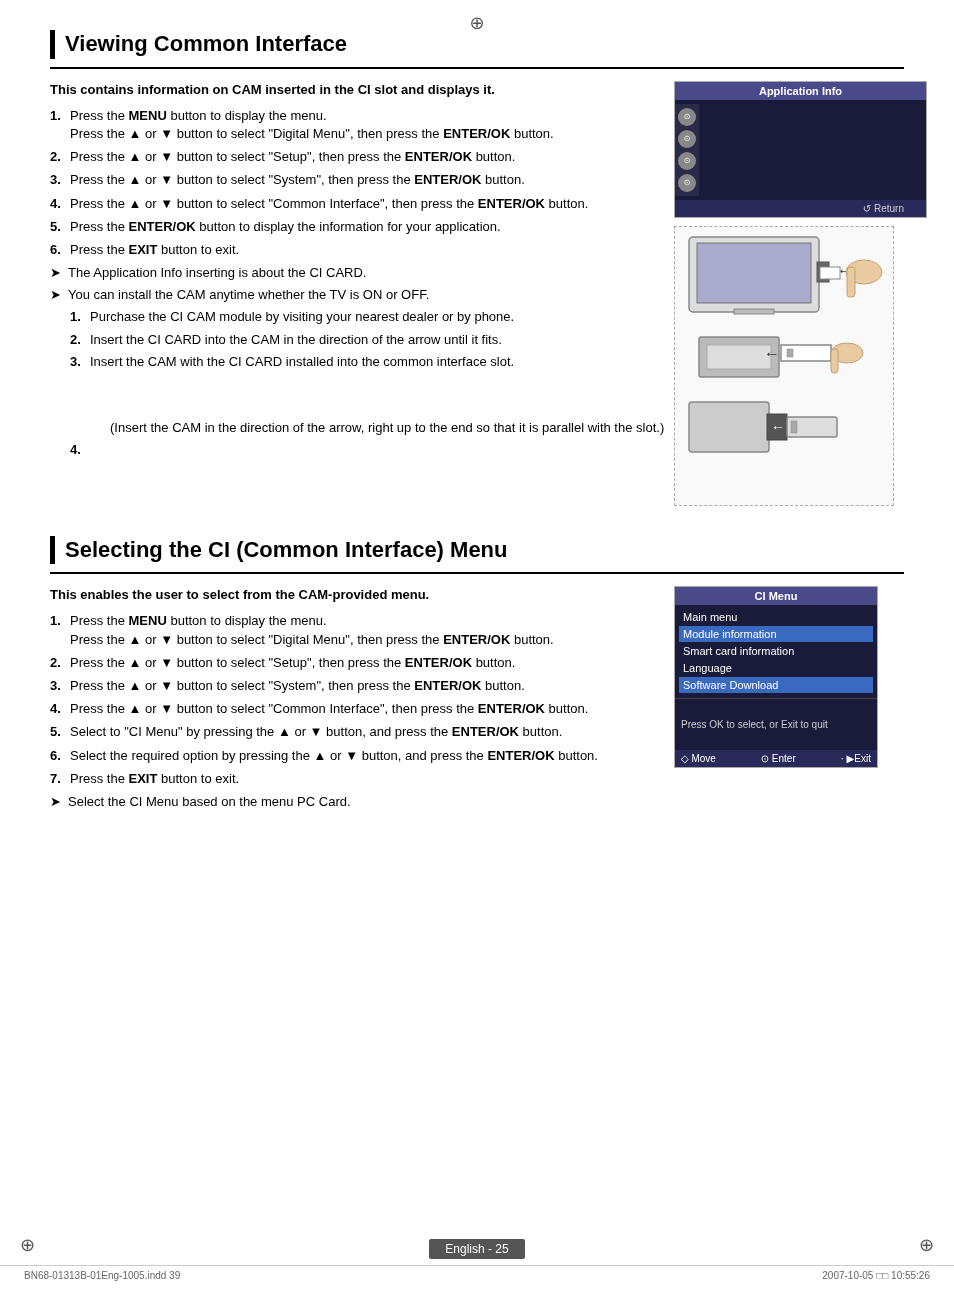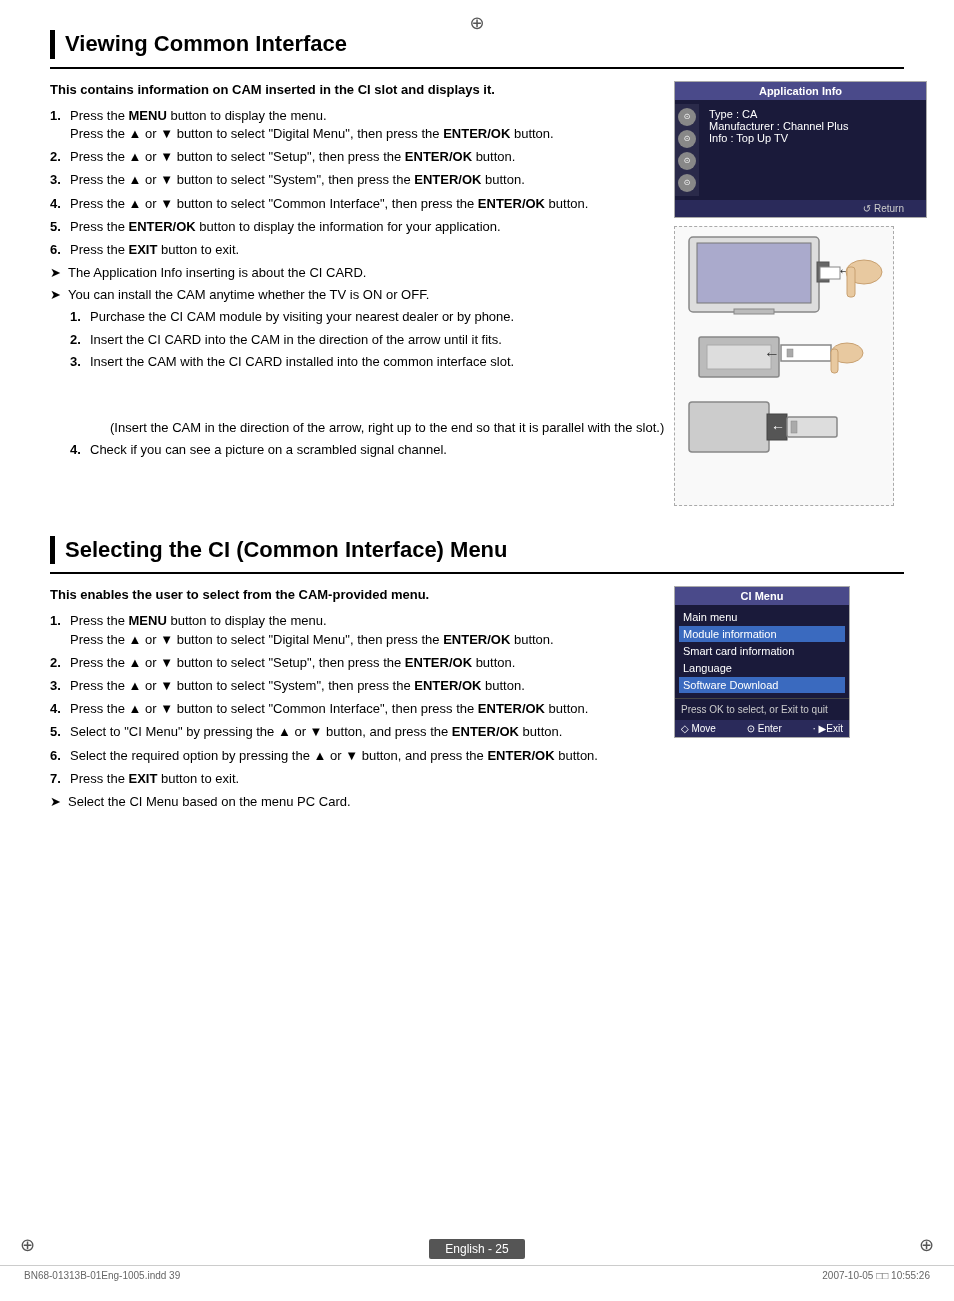--- a/index.html
+++ b/index.html
@@ -171,21 +171,21 @@
       margin-top: 8px;
       position: relative;
       overflow: hidden;
       background: #f9f9f9;
     }
 
     
     .ci-menu-box {
       border: 1px solid #aaa;
       background: #be185d;
-      width: 176px;
+      width: 204px;
       margin-bottom: 8px;
     }
 
     .ci-menu-header {
       background: #4a4a8a;
       color: #fff;
       text-align: center;
       font-size: 11px;
       font-weight: bold;
       padding: 3px 6px;
@@ -206,21 +206,21 @@
     }
 
     .ci-menu-item.highlighted {
       background: #3a6abf;
     }
 
     .ci-menu-status {
       background: #1a1a3a;
       color: #ccc;
       font-size: 10px;
-      padding: 5px 6px;
+      padding: 20px 6px;
       border-top: 1px solid #444;
     }
 
     .ci-menu-nav {
       display: flex;
       justify-content: space-between;
       background: #2a2a5a;
       color: #fff;
       font-size: 10px;
       padding: 3px 6px;
@@ -334,41 +334,35 @@
           <li>
             <span class="sub-num"><b>2.</b></span>
             <span>Insert the CI CARD into the CAM in the direction of the arrow until it fits.</span>
           </li>
           <li>
             <span class="sub-num"><b>3.</b></span>
             <span>Insert the CAM with the CI CARD installed into the common interface slot.<br><span style="padding-left:20px;display:inline-block;margin-top:48px;">(Insert the CAM in the direction of the arrow, right up to the end so that it is parallel with the slot.)</span></span>
           </li>
           <li>
             <span class="sub-num"><b>4.</b></span>
-            <span>Check if you can see a picture on a scrambled signal channel.</span>
           </li>
         </ul>
       </div>
 
       <div class="image-col">
 
         <div class="app-info-box">
           <div class="app-info-header">Application Info</div>
           <div style="background:#1a1a3a; padding:4px 0; display:flex; gap:6px;">
 
             <div style="display:flex; flex-direction:column; gap:4px; padding:4px 4px; background:#2a2a4a; justify-content:center; align-items:center; width:24px;">
               <div style="width:18px;height:18px;background:#888;border-radius:50%;display:flex;align-items:center;justify-content:center;font-size:8px;color:#fff;">⊙</div>
               <div style="width:18px;height:18px;background:#888;border-radius:50%;display:flex;align-items:center;justify-content:center;font-size:8px;color:#fff;">⊙</div>
               <div style="width:18px;height:18px;background:#888;border-radius:50%;display:flex;align-items:center;justify-content:center;font-size:8px;color:#fff;">⊙</div>
               <div style="width:18px;height:18px;background:#888;border-radius:50%;display:flex;align-items:center;justify-content:center;font-size:8px;color:#fff;">⊙</div>
-            </div>
-            <div style="flex:1; padding:4px; color:#fff; font-size:11px;">
-              <p>Type : CA</p>
-              <p>Manufacturer : Channel Plus</p>
-              <p>Info : Top Up TV</p>
             </div>
           </div>
           <div class="app-info-footer">↺ Return</div>
         </div>
 
         <div class="cam-diagram">
 
           <svg width="210" height="90" viewBox="0 0 210 90" style="display:block;margin:0 auto;">
 
             <rect x="10" y="10" width="130" height="75" rx="4" fill="#ddd" stroke="#888" stroke-width="1.5"></rect>

